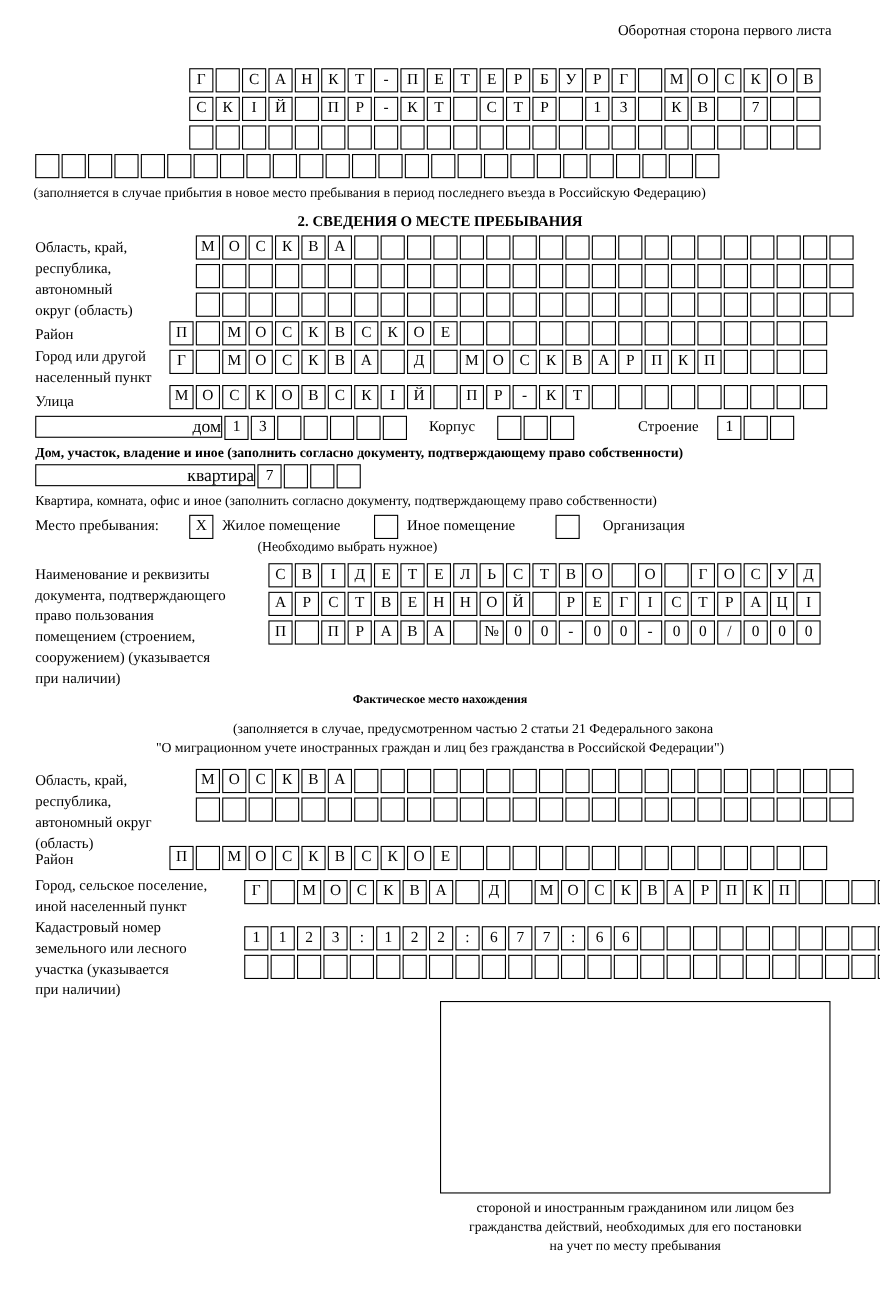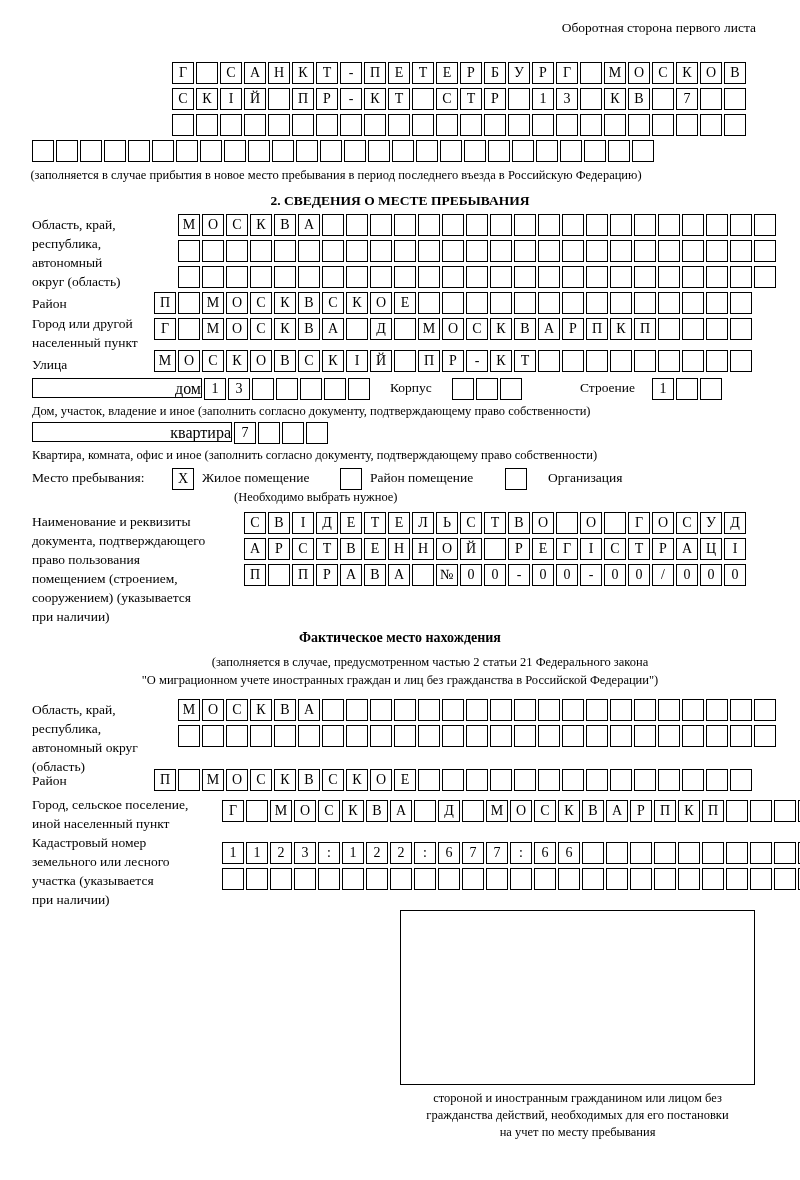--- a/index.html
+++ b/index.html
@@ -85,21 +85,21 @@
     box-sizing: border-box;
   }
   .footnote {
     position: absolute;
     font-size: 12.5px;
     text-align: center;
     line-height: 17px;
   }
   .bold-center {
     position: absolute;
-    font-size: 14px;
+    font-size: 11px;
     font-weight: bold;
     width: 100%;
     text-align: center;
   }
 </style>
 </head>
 <body>
 
 <div class="page">
 
@@ -406,36 +406,36 @@
       <div class="cell"></div>
       <div class="cell"></div>
       <div class="cell"></div>
     </div>
   <div class="inline-label" style="left:580px; top:380px;">Строение</div>
   <div class="boxrow" style="left:652px; top:378px;">
       <div class="cell">1</div>
       <div class="cell"></div>
       <div class="cell"></div>
     </div>
-  <div class="note" style="left:32px; top:404px;">Дом, участок, владение и иное (заполнить согласно документу, подтверждающему право собственности)</div>
+  <div class="note" style="left:32px; top:404px;font-weight:bold;">Дом, участок, владение и иное (заполнить согласно документу, подтверждающему право собственности)</div>
 
   <div class="wide-field" style="left:32px; top:422px; width:200px;">квартира</div>
   <div class="boxrow" style="left:234px; top:422px;">
       <div class="cell">7</div>
       <div class="cell"></div>
       <div class="cell"></div>
       <div class="cell"></div>
     </div>
   <div class="note" style="left:32px; top:448px;">Квартира, комната, офис и иное (заполнить согласно документу, подтверждающему право собственности)</div>
 
   <div class="inline-label" style="left:32px; top:470px;">Место пребывания:</div>
   <div class="cell" style="position:absolute; left:172px; top:468px;">Х</div>
   <div class="inline-label" style="left:202px; top:470px;">Жилое помещение</div>
   <div class="cell" style="position:absolute; left:340px; top:468px;"></div>
-  <div class="inline-label" style="left:370px; top:470px;">Район помещение</div>
+  <div class="inline-label" style="left:370px; top:470px;">Иное помещение</div>
   <div class="cell" style="position:absolute; left:505px; top:468px;"></div>
   <div class="inline-label" style="left:548px; top:470px;">Организация</div>
   <div class="note" style="left:234px; top:490px;">(Необходимо выбрать нужное)</div>
 
   <div class="label" style="position:absolute; left:32px; top:512px; width:215px;">Наименование и реквизиты
 документа, подтверждающего
 право пользования
 помещением (строением,
 сооружением) (указывается
 при наличии)</div>

